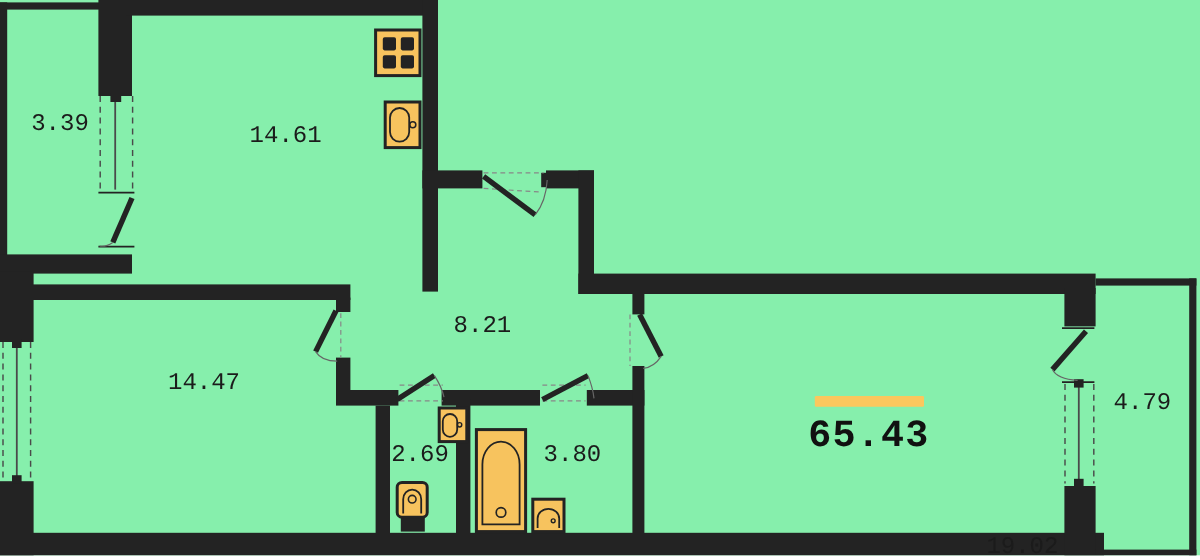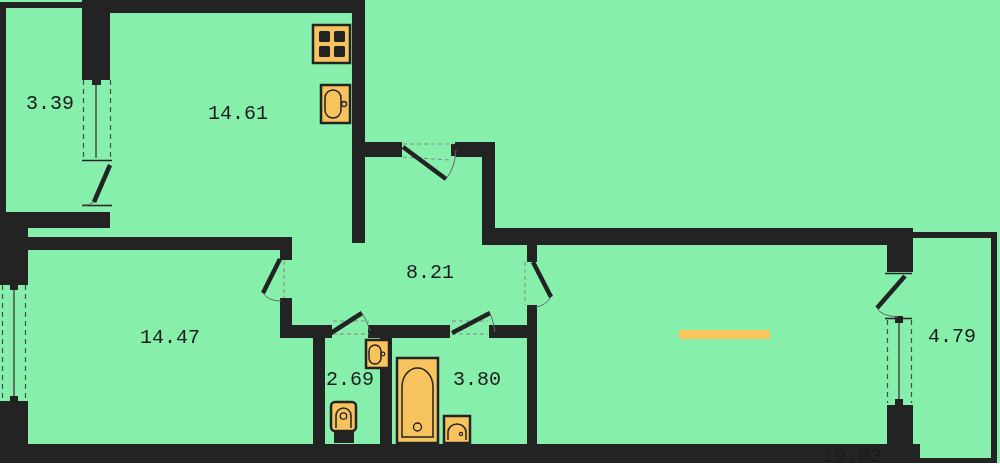--- a/index.html
+++ b/index.html
@@ -181,25 +181,26 @@
       <circle cx="461" cy="434" r="1.6" fill="none" stroke="#232323" stroke-width="1.2"></circle>
     </g>
 
     <rect x="679" y="330" width="91" height="9" rx="1" fill="#FBC75D"></rect>
   </svg>
 
   <div class="room-label" style="left:20px;top:93px;width:60px;">3.39</div>
 
   <div class="room-label" style="left:198px;top:103px;width:70px;text-align:right;">14.61</div>
 
-  <div class="room-label" style="left:394px;top:262px;width:60px;text-align:right;">8.21</div>
-
-  <div class="room-label" style="left:135px;top:327px;width:70px;">14.47</div>
+  <div class="room-label" style="left:372px;top:262px;width:60px;">8.21</div>
+
+  <div class="room-label" style="left:135px;top:309px;width:70px;">14.47</div>
 
   <div class="room-label" style="left:322px;top:369px;width:56px;">2.69</div>
 
   <div class="room-label" style="left:449px;top:369px;width:56px;">3.80</div>
 
   <div class="room-label" style="left:817px;top:410px;width:70px;margin-top:36px;">19.02</div>
 
   <div class="room-label" style="left:924px;top:326px;width:56px;">4.79</div>
 
+  <div class="total-label" style="left:654px;top:345px;width:140px;">65.43</div>
 </div>
 
 </body></html>

